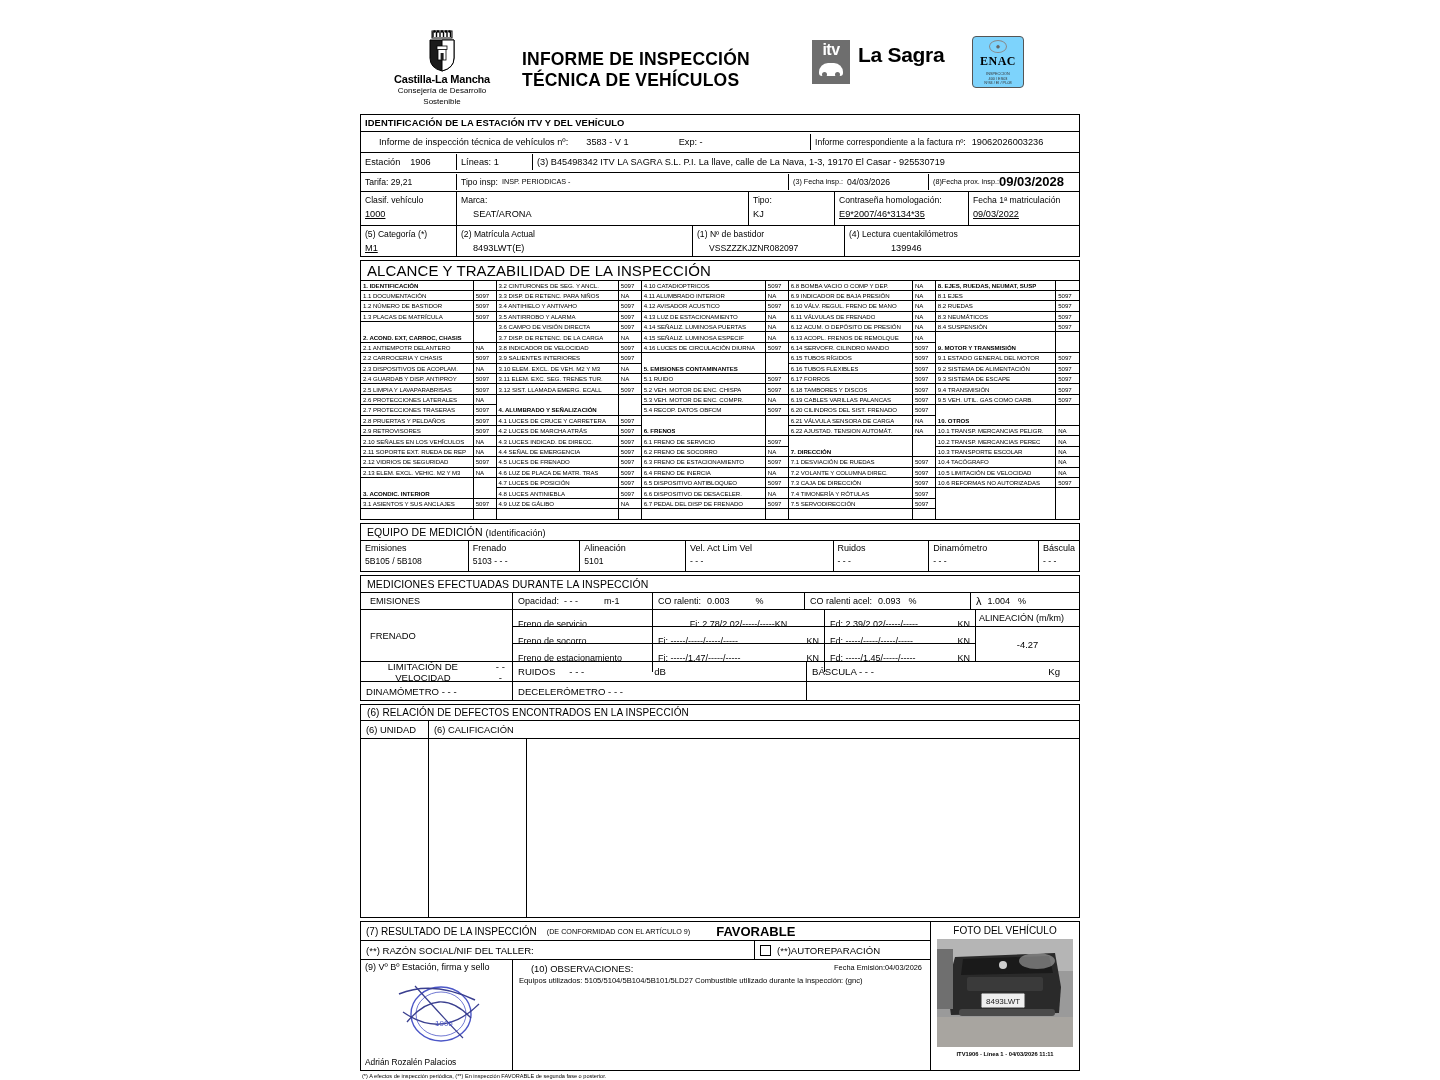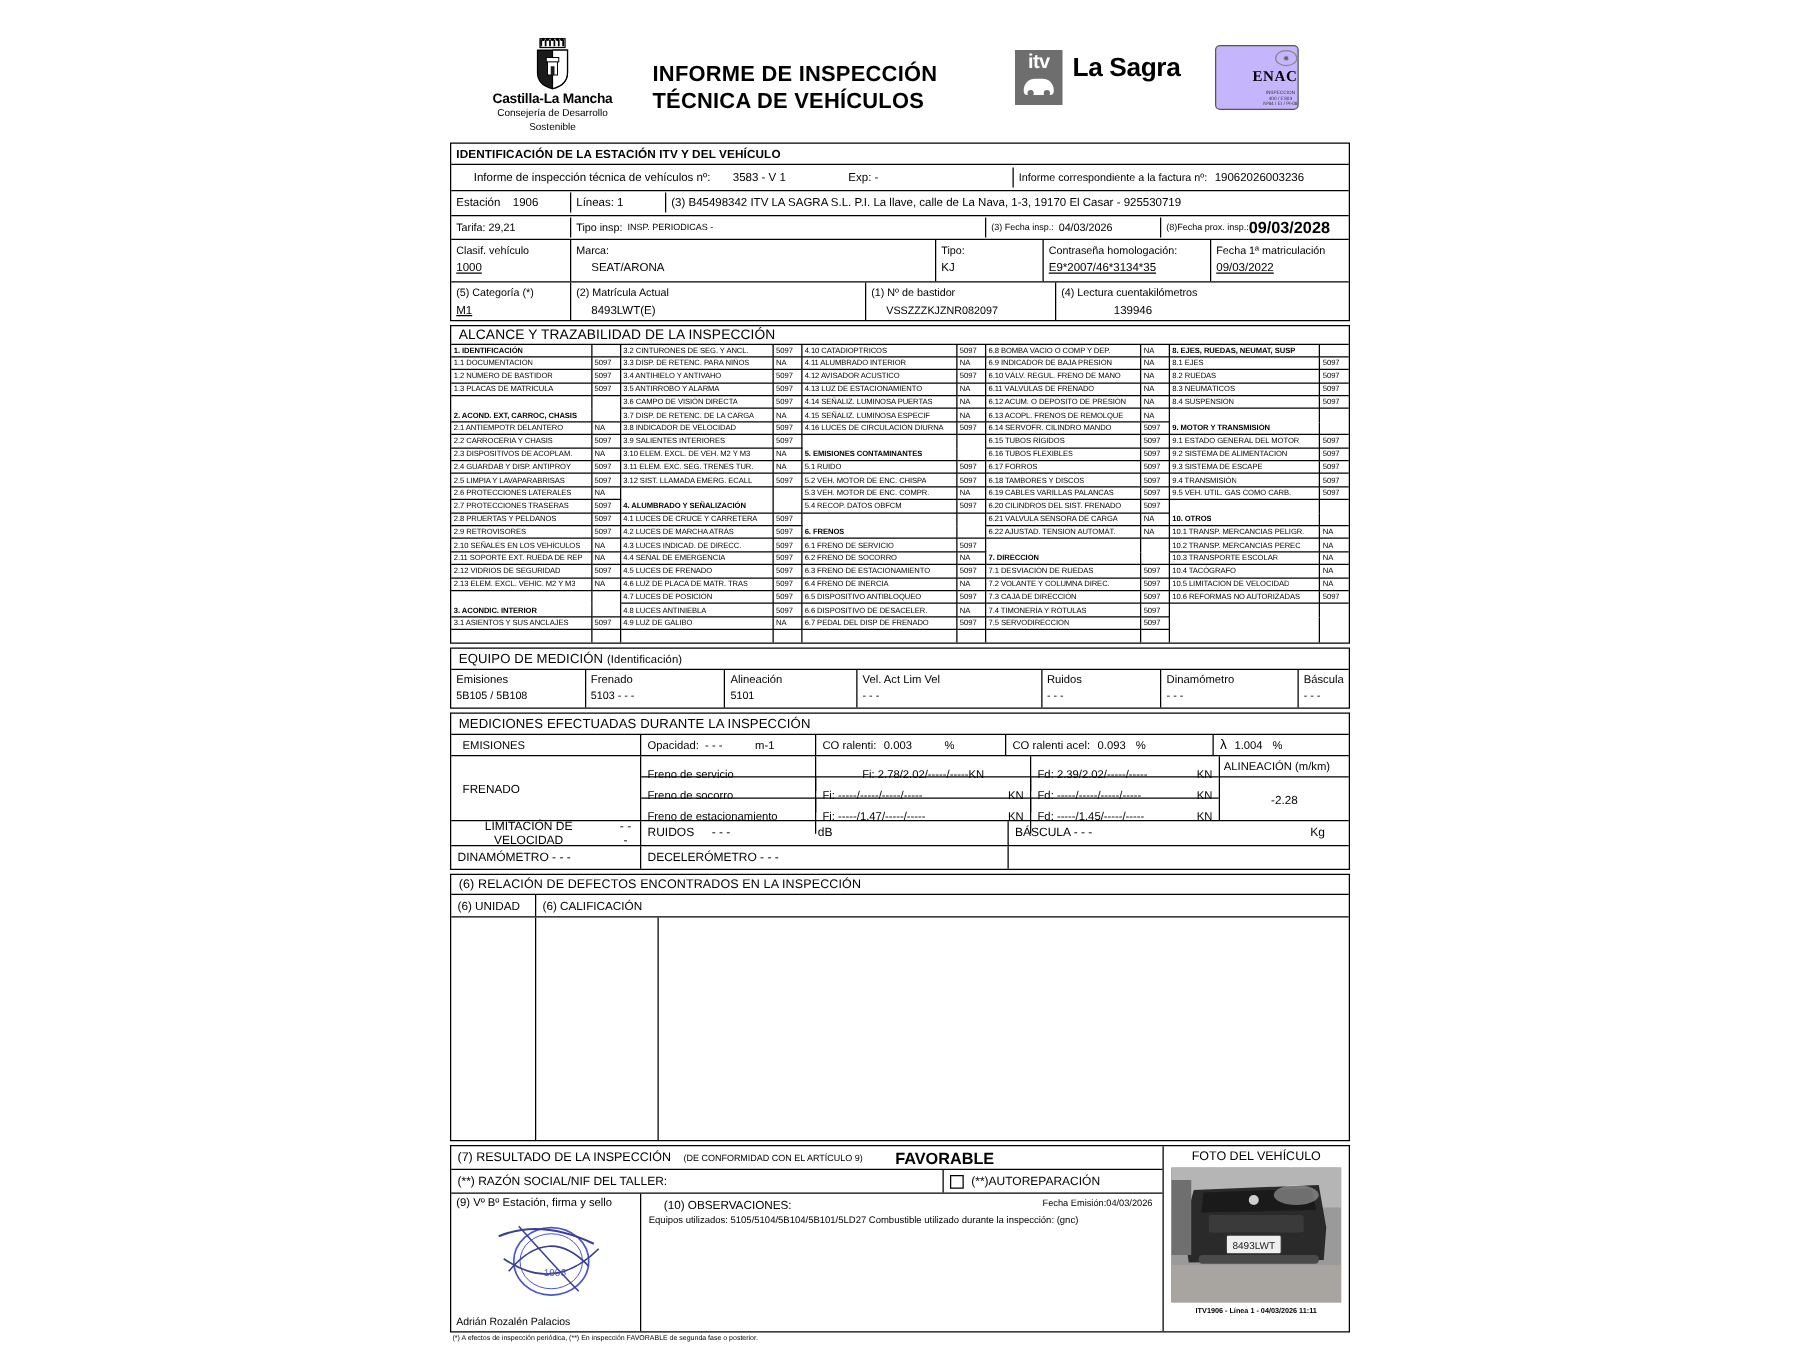--- a/index.html
+++ b/index.html
@@ -36,23 +36,23 @@
     position:relative;
   }
   .itv-badge .itv-car:before, .itv-badge .itv-car:after{
     content:""; position:absolute; bottom:-1px; width:5px; height:5px;
     background:#6e6e6e; border-radius:50%;
   }
   .itv-badge .itv-car:before { left:3px; }
   .itv-badge .itv-car:after { right:3px; }
   .itv-word { font-size:21px; font-weight:bold; margin-left:8px; margin-top:3px; letter-spacing:-0.3px; }
   .logo-enac {
-    position:absolute; left:612px; top:14px; width:67px; height:52px;
-    border:1.5px solid #555; border-radius:4px; background:#c4b5fd;
-    display:flex; flex-direction:column; align-items:flex-end; padding-top:3px;
+    position:absolute; left:612px; top:14px; width:52px; height:52px;
+    border:1.5px solid #555; border-radius:4px; background:#7dd3fc;
+    display:flex; flex-direction:column; align-items:center; padding-top:3px;
   }
   .enac-top { width:18px; height:13px; border:1px solid #888; border-radius:50%; font-size:6px;
               display:flex; align-items:center; justify-content:center; color:#666; }
   .enac-word { font-size:12px; font-weight:bold; letter-spacing:0.5px; margin-top:1px; font-family:"Liberation Serif", serif;}
   .enac-lines { font-size:3.8px; line-height:4.6px; text-align:center; margin-top:3px; color:#333; }
 
   
   .doc { position:absolute; left:360px; top:114px; width:720px; }
   .box { border:1px solid #000; border-top:none; }
   .box.first { border-top:1px solid #000; }
@@ -285,21 +285,21 @@
           <span class="lbl" style="margin-top:2px;padding-left:12px;">VSSZZZKJZNR082097</span>
         </div>
         <div class="cell two" style="flex:1;">
           <span class="lbl">(4) Lectura cuentakilómetros</span>
           <span class="val" style="margin-top:2px;padding-left:42px;">139946</span>
         </div>
       </div>
     </div>
 
     <div class="box" style="border-top:1px solid #000;margin-top:3px;">
-      <div class="bar" style="font-size:11px;font-weight:normal;padding:1px 4px 1px 6px;">ALCANCE Y TRAZABILIDAD DE LA INSPECCIÓN</div>
+      <div class="bar" style="font-size:15px;font-weight:normal;padding:1px 4px 1px 6px;">ALCANCE Y TRAZABILIDAD DE LA INSPECCIÓN</div>
       <div class="alcance-grid" id="alcance-grid">
           <div class="ag-col" style="width: 118px;">
             <div class="ag-cellrow cellbox">
               <span class="t bold">1. IDENTIFICACIÓN</span>
             </div>
             <div class="ag-cellrow cellbox">
               <span class="t">1.1 DOCUMENTACIÓN</span>
             </div>
             <div class="ag-cellrow cellbox">
               <span class="t">1.2 NÚMERO DE BASTIDOR</span>
@@ -1043,21 +1043,21 @@
                 <span>KN</span>
               </div>
               <div style="flex: 1 1 0%; justify-content: space-between;">
                 <span>Fd:  -----/1.45/-----/-----</span>
                 <span>KN</span>
               </div>
             </div>
           </div>
         <div class="alin">
           <div class="alin-h">ALINEACIÓN (m/km)</div>
-          <div class="alin-v">-2.28</div>
+          <div class="alin-v">-4.27</div>
         </div>
       </div>
 
       <div class="lim-row" style="border-top:none;text-align:center;">
         <div style="width:152px;">
           <span>LIMITACIÓN DE VELOCIDAD</span>
           <span style="margin-left:14px;">- - -</span>
         </div>
         <div style="width:294px;">
           <span>RUIDOS</span>

